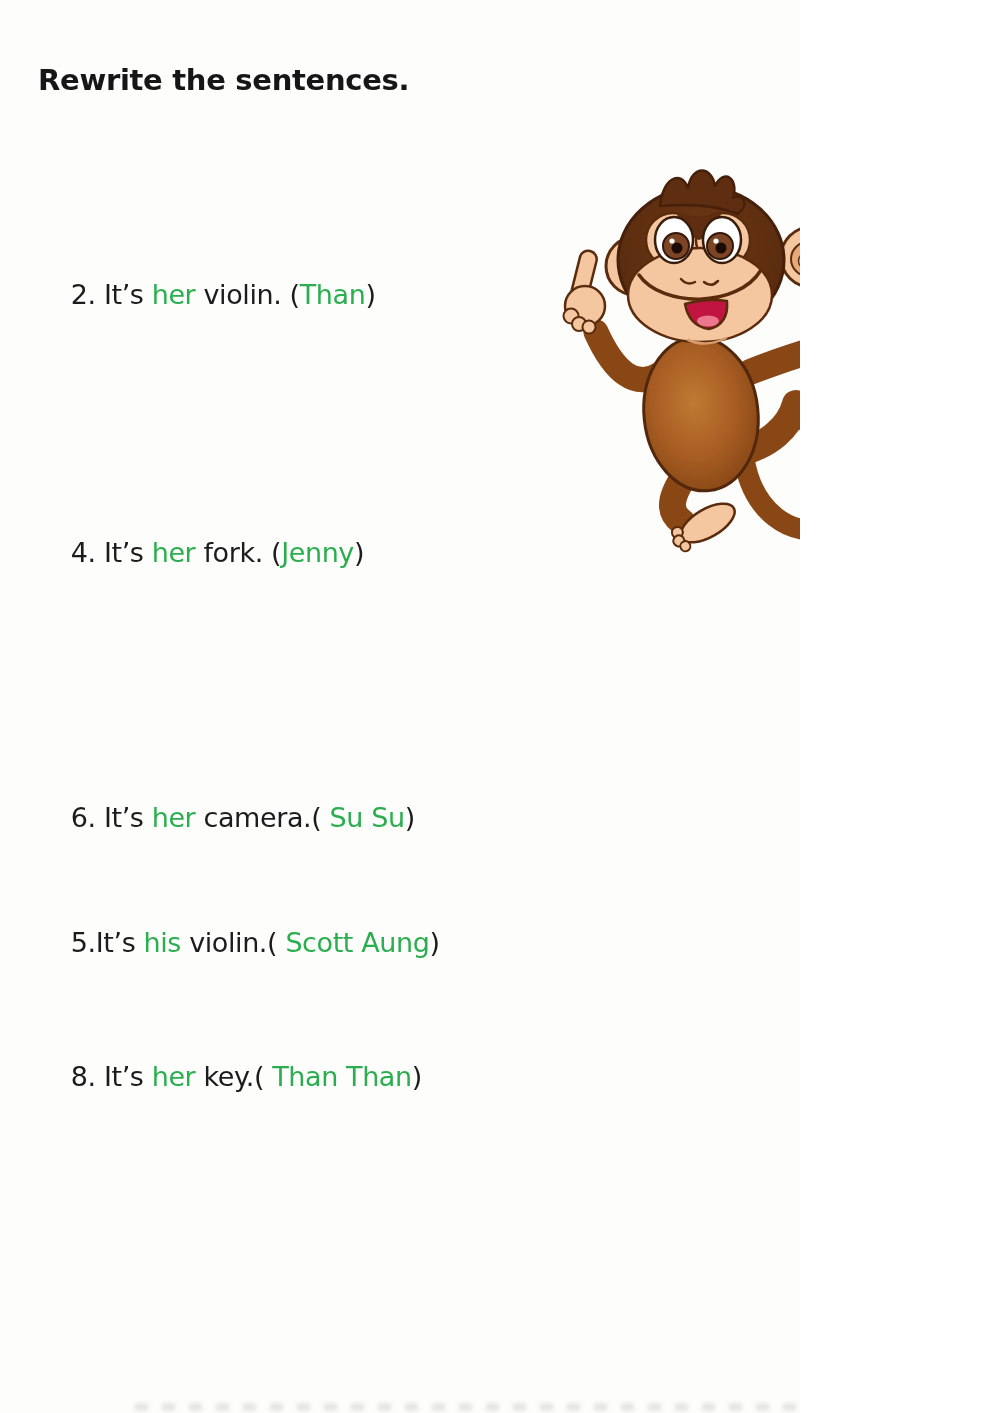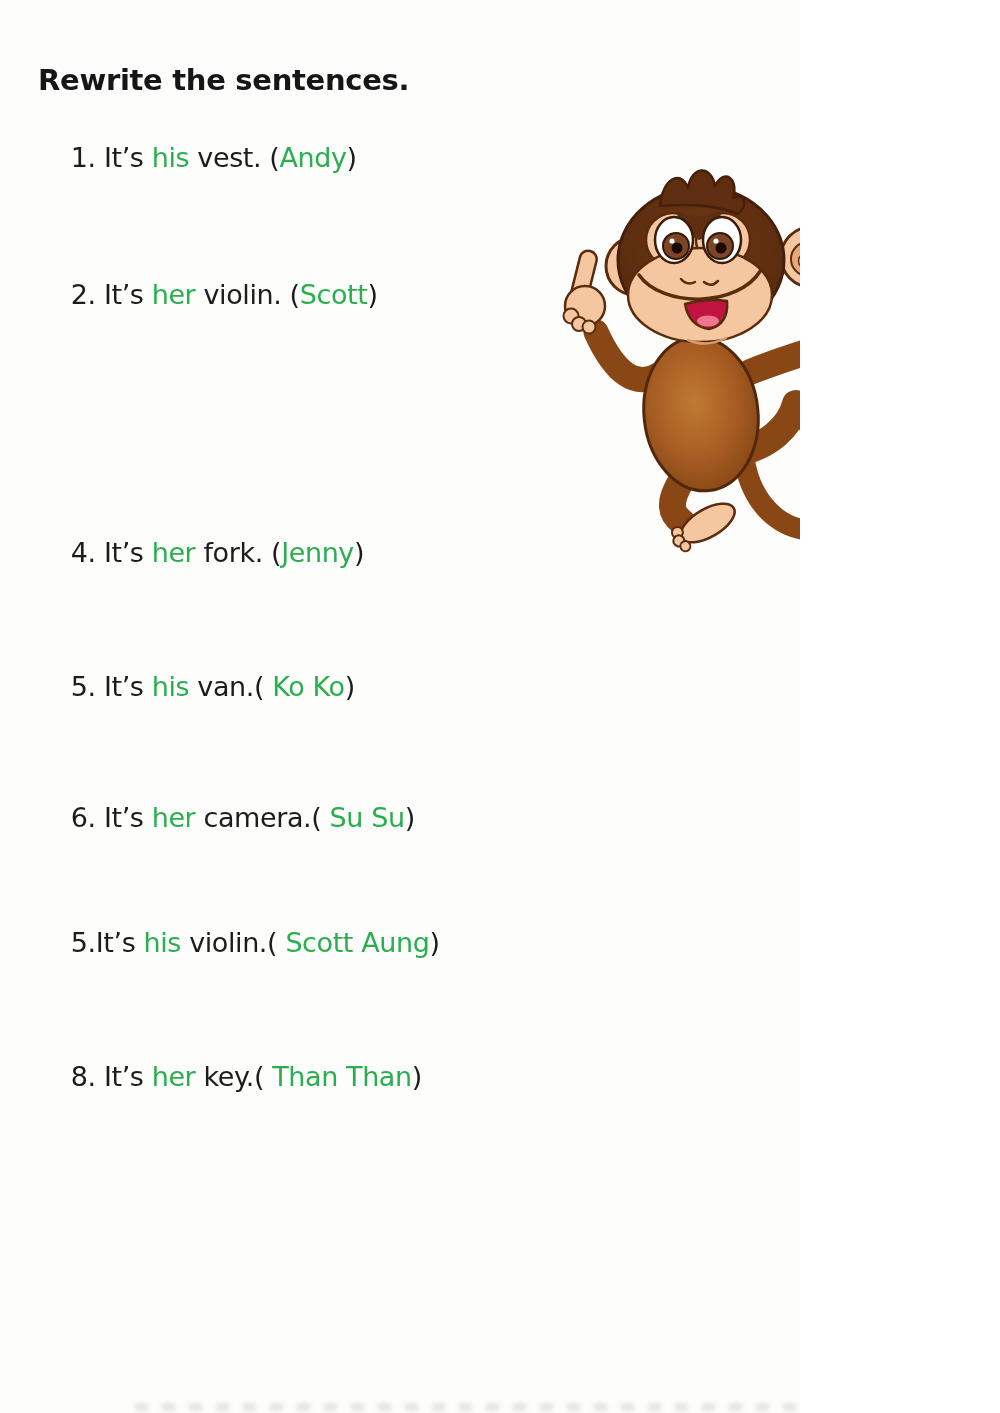--- a/index.html
+++ b/index.html
@@ -49,36 +49,30 @@
     opacity: 0.45;
   }
 </style>
 </head>
 <body>
 
 <div class="page">
 
   <h1 class="title">Rewrite the sentences.</h1>
 
-  <div class="sentence" style="top:111px">
-    <span>1. It’s </span><span class="green">his</span><span> vest. (</span><span class="green">Andy</span><span>)</span>
-  </div>
 
   <div class="sentence" style="top:248px">
-    <span>2. It’s </span><span class="green">her</span><span> violin. (</span><span class="green">Scott</span><span>)</span>
+    <span>2. It’s </span><span class="green">her</span><span> violin. (</span><span class="green">Than</span><span>)</span>
   </div>
 
 
   <div class="sentence" style="top:506px">
     <span>4. It’s </span><span class="green">her</span><span> fork. (</span><span class="green">Jenny</span><span>)</span>
   </div>
 
-  <div class="sentence" style="top:640px">
-    <span>5. It’s </span><span class="green">his</span><span> van.( </span><span class="green">Ko Ko</span><span>)</span>
-  </div>
 
   <div class="sentence" style="top:771px">
     <span>6. It’s </span><span class="green">her</span><span> camera.( </span><span class="green">Su Su</span><span>)</span>
   </div>
 
   <div class="sentence" style="top:896px">
     <span>5.It’s </span><span class="green">his</span><span> violin.( </span><span class="green">Scott Aung</span><span>)</span>
   </div>
 
   <div class="sentence" style="top:1030px">

